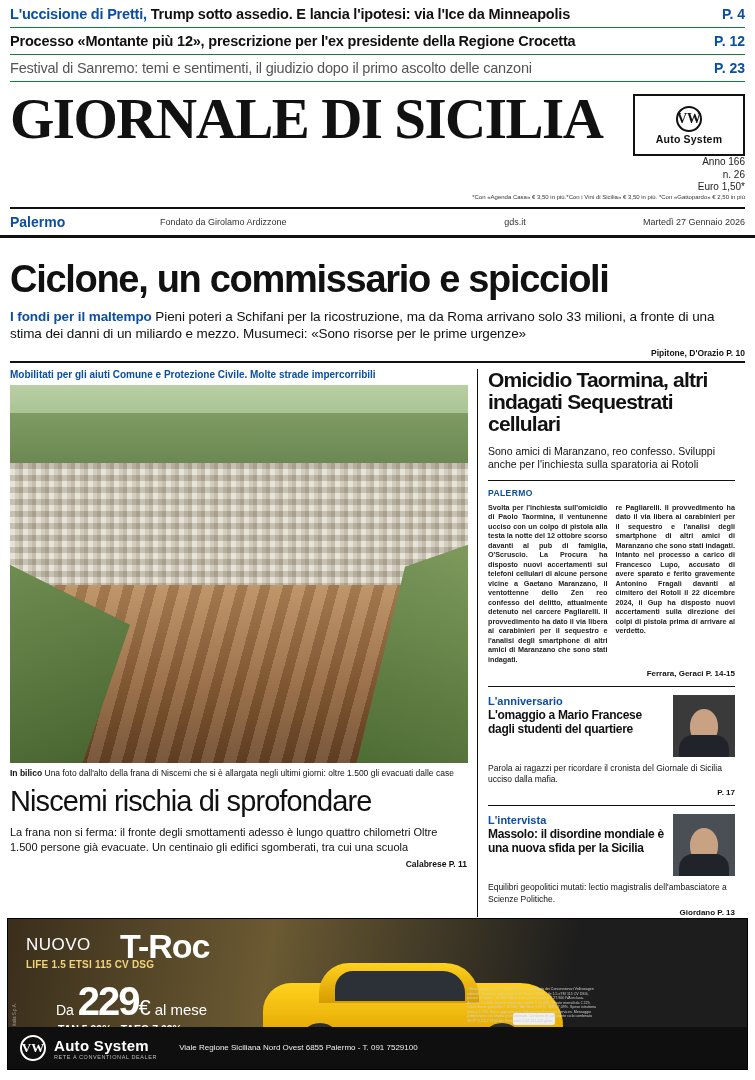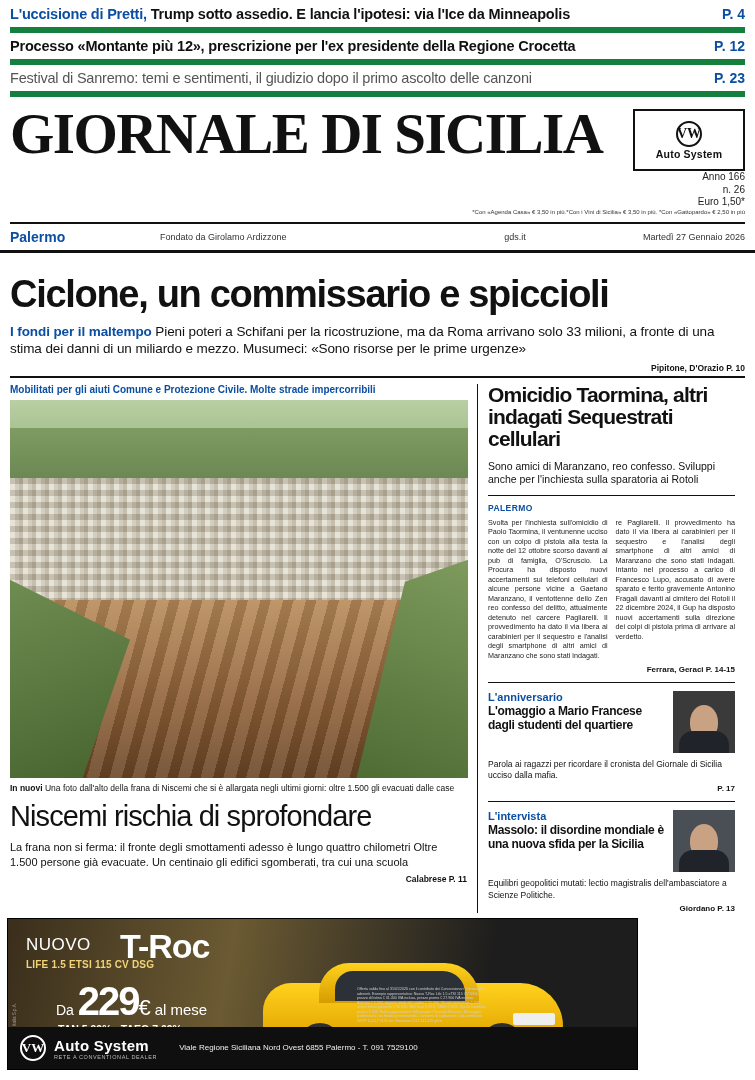--- a/index.html
+++ b/index.html
@@ -9,21 +9,21 @@
     font-family: "Liberation Sans", sans-serif;
     color: #111;
     overflow: hidden;
   }
   .page { width: 755px; height: 1080px; position: relative; }
 
   
   .teasers { padding: 0 10px; }
   .teaser {
     display: flex; align-items: flex-end;
-    border-bottom: 6px solid #15803d;
+    border-bottom: 1px solid #15803d;
     padding: 5px 0 5px 0;
     min-height: 26px;
   }
   .teaser:first-child { padding-top: 6px; }
   .teaser-text { flex: 1; font-size: 14.5px; letter-spacing: -0.2px; }
   .teaser-text .blue { color: #0b4ea2; font-weight: bold; }
   .teaser-text .blk { color: #111; font-weight: bold; }
   .teaser-page { color: #0b4ea2; font-weight: bold; font-size: 14px; white-space: nowrap; margin-left: 10px; }
   .t-grey .teaser-text { color: #555; font-weight: normal; }
 
@@ -119,39 +119,39 @@
 
   .sub-head { font-size: 29px; letter-spacing: -0.9px; margin-top: 8px; line-height: 1.05; }
   .sub-deck { margin-top: 8px; font-size: 11px; line-height: 1.35; }
   .sub-credit { text-align: right; font-size: 8.5px; font-weight: bold; margin-top: 4px; }
 
   
   .r-head { font-size: 21px; font-weight: bold; letter-spacing: -0.8px; line-height: 1.06; }
   .r-deck { font-size: 10.5px; line-height: 1.3; margin-top: 9px; }
   .r-rule { border-top: 1px solid #111; margin: 8px 0 7px 0; }
   .r-tag { color: #0b4ea2; font-weight: bold; font-size: 8.5px; letter-spacing: 0.4px; margin-bottom: 5px; }
-  .r-cols { display: flex; gap: 8px; }
+  .r-cols { display: flex; gap: 8px; font-weight: bold; }
   .r-col { flex: 1; font-size: 7.2px; line-height: 1.32; text-align: justify; color: #222; }
   .r-credit { text-align: right; font-size: 8px; font-weight: bold; margin-top: 5px; }
 
   .r-item { display: flex; gap: 8px; margin-top: 8px; justify-content: space-between; }
   .r-item-text { flex: 1; }
   .r-kicker { color: #0b4ea2; font-weight: bold; font-size: 11px; }
   .r-title { font-size: 12px; font-weight: bold; line-height: 1.15; margin-top: 2px; letter-spacing: -0.3px; }
   .r-body { font-size: 8.5px; line-height: 1.3; margin-top: 6px; }
   .r-cred2 { text-align: right; font-size: 8px; font-weight: bold; margin-top: 3px; }
   .portrait { width: 62px; height: 62px; background: #3a3a3a; position: relative; overflow: hidden; flex: 0 0 62px; }
   .portrait.p2 { background: #4a4f55; }
   .portrait .face { position:absolute; left:50%; top:22%; transform:translateX(-50%);
      width: 28px; height: 34px; border-radius: 50% 50% 45% 45%; background:#c9a183; }
   .portrait .body { position:absolute; left:50%; bottom:0; transform:translateX(-50%);
      width: 50px; height: 22px; border-radius: 14px 14px 0 0; background:#20242a; }
 
   
-  .ad { position: absolute; left: 7px; top: 918px; width: 631px; height: 152px;
+  .ad { position: absolute; left: 7px; top: 918px; width: 741px; height: 152px;
         background: #14532d; overflow: hidden; border: 1px solid #000; }
   .ad-bg { position:absolute; inset:0; background: linear-gradient(100deg,#3a2e1c 0%, #6b5a32 35%, #1d1d1d 75%); }
   .ad-nuovo { position:absolute; left:18px; top:16px; color:#fff; font-size:17px; letter-spacing:0.5px; }
   .ad-troc { position:absolute; left:112px; top:8px; color:#fff; font-size:34px; font-weight:bold; letter-spacing:-1px; }
   .ad-trim { position:absolute; left:18px; top:40px; color:#f2d37a; font-size:10px; font-weight:bold; letter-spacing:0.2px; }
   .ad-price { position:absolute; left:48px; top:60px; color:#fff; font-size:14px; }
   .ad-price b { font-size: 40px; letter-spacing: -2px; }
   .ad-price .eu { font-size: 22px; }
   .ad-price .mese { font-size: 15px; }
   .ad-tan { position:absolute; left:50px; top:104px; color:#fff; font-size:10.5px; font-weight:bold; }
@@ -247,21 +247,21 @@
         <div class="ph-sky"></div>
         <div class="ph-hills"></div>
         <div class="ph-town"></div>
         <div class="ph-town2"></div>
         <div class="ph-cliff"></div>
         <div class="ph-cliff2"></div>
         <div class="ph-green-l"></div>
         <div class="ph-green-r"></div>
       </div>
       <div class="photo-caption">
-        <b>In nuovi</b><span> Una foto dall'alto della frana di Niscemi che si è allargata negli ultimi giorni: oltre 1.500 gli evacuati dalle case</span>
+        <b>In bilico</b><span> Una foto dall'alto della frana di Niscemi che si è allargata negli ultimi giorni: oltre 1.500 gli evacuati dalle case</span>
       </div>
       <div class="sub-head">Niscemi rischia di sprofondare</div>
       <div class="sub-deck">La frana non si ferma: il fronte degli smottamenti adesso è lungo quattro chilometri Oltre 1.500 persone già evacuate. Un centinaio gli edifici sgomberati, tra cui una scuola</div>
       <div class="sub-credit">Calabrese  P. 11</div>
     </div>
 
     <div class="col-right">
       <div class="r-head">Omicidio Taormina, altri indagati Sequestrati cellulari</div>
       <div class="r-deck">Sono amici di Maranzano, reo confesso. Sviluppi anche per l'inchiesta sulla sparatoria ai Rotoli</div>
       <div class="r-rule"></div>

